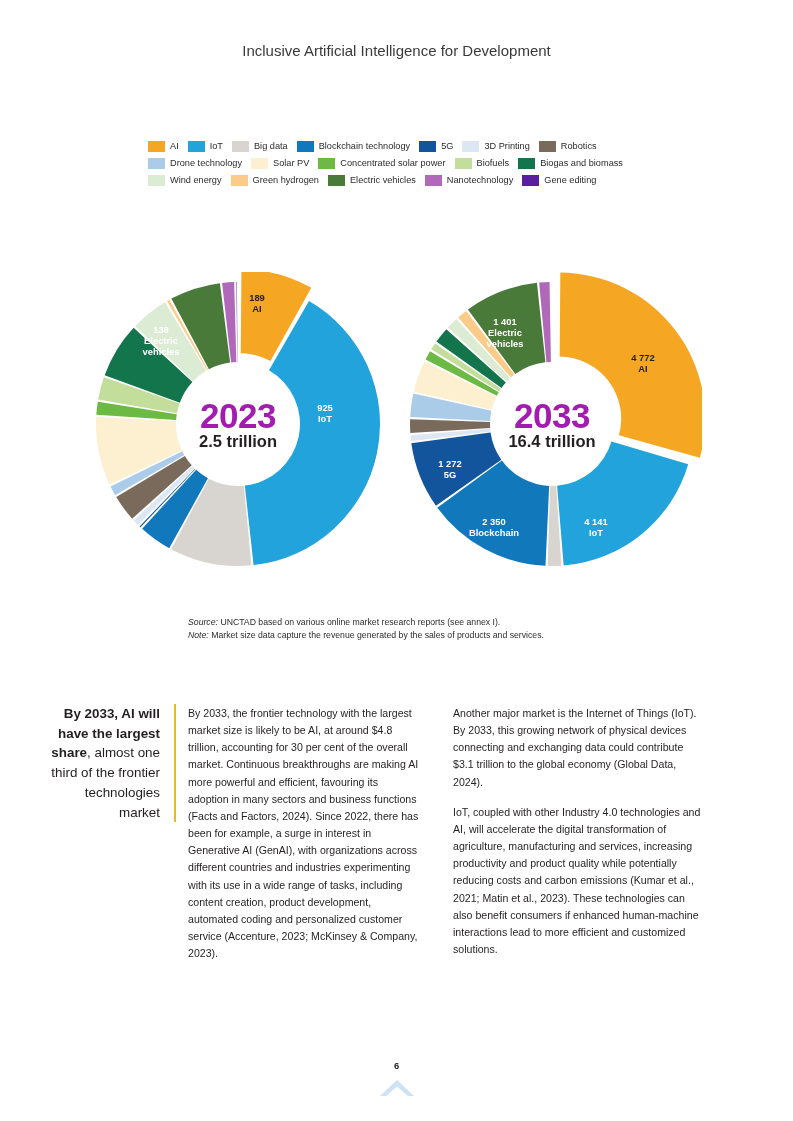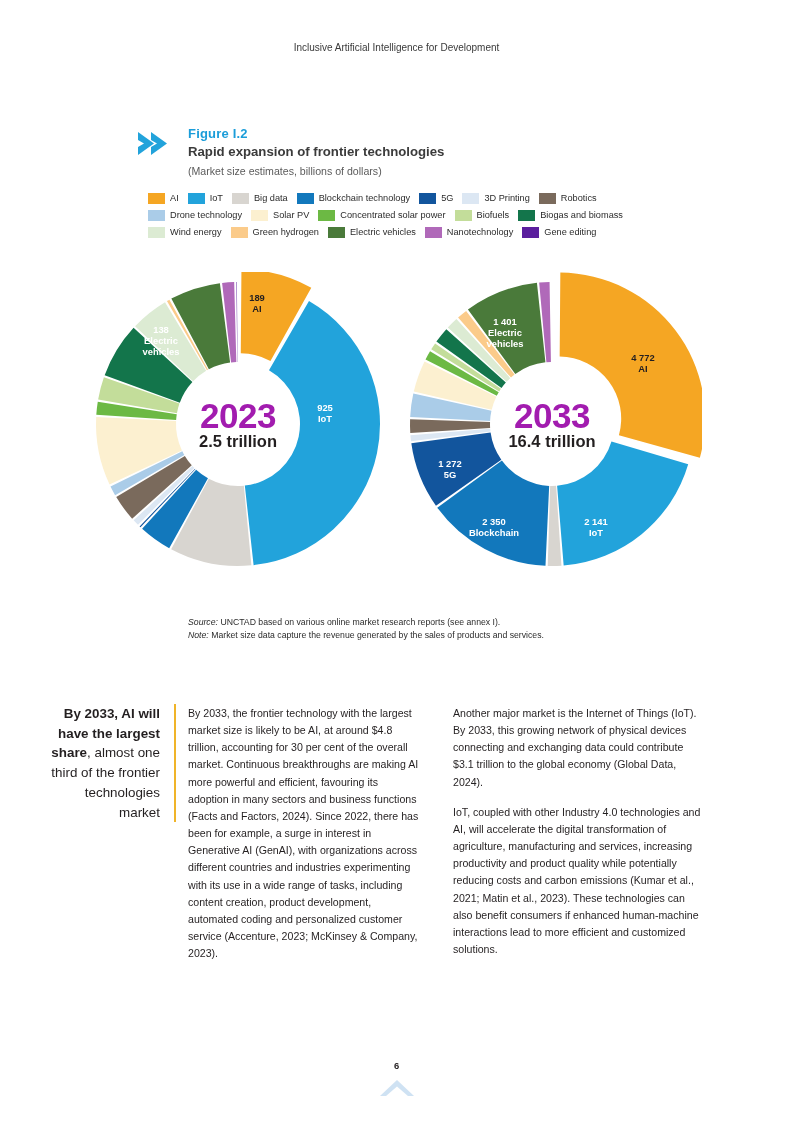--- a/index.html
+++ b/index.html
@@ -25,21 +25,21 @@
     text-align: center;
     line-height: 1.35;
   }
   .page-header .hdr-title {
     font-size: 9.6px;
     font-weight: bold;
     letter-spacing: .1px;
     color: #231f20;
   }
   .page-header .hdr-sub {
-    font-size: 10px;
+    font-size: 15px;
     font-weight: normal;
     color: #3a3a3a;
     margin-top: 1px;
   }
 
   
   .figure-block {
     position: absolute;
     top: 126px;
     left: 136px;
@@ -209,31 +209,20 @@
   .foot-chevron { margin-top: 6px; }
 </style>
 </head>
 <body>
 
 <div class="page-header">
   <div class="hdr-sub">Inclusive Artificial Intelligence for Development</div>
 </div>
 
 <div class="figure-block">
-  <div class="fig-head-row">
-    <span class="chevron-mark">
-      <svg width="40" height="30" viewBox="0 0 40 30">
-        <path d="M2 2 L18 13.5 L2 25 L2 17 L8 13.5 L2 10 Z" fill="#22a3db"></path>
-        <path d="M15 2 L31 13.5 L15 25 L15 17 L21 13.5 L15 10 Z" fill="#22a3db"></path>
-      </svg>
-    </span>
-    <div class="fig-number">Figure I.2</div>
-    <div class="fig-title">Rapid expansion of frontier technologies</div>
-    <div class="fig-unit">(Market size estimates, billions of dollars)</div>
-  </div>
 
   <div class="legend" id="legend-root">
       <div class="legend-row">
         <div class="legend-item">
           <span class="legend-swatch" style="background: rgb(245, 166, 35);"></span>
           <span class="legend-label">AI</span>
         </div>
         <div class="legend-item">
           <span class="legend-swatch" style="background: rgb(34, 163, 219);"></span>
           <span class="legend-label">IoT</span>
@@ -367,21 +356,21 @@
         </g>
     </svg>
     <div class="donut-center">
       <div class="donut-year">2033</div>
       <div class="donut-total">16.4 trillion</div>
     </div>
     <div class="slice-label" style="left:212px; top:80px; width:58px; color:#231f20;">
       <span>4 772</span><br><span>AI</span>
     </div>
     <div class="slice-label" style="left:168px; top:244px; width:52px; color:#ffffff;">
-      <span>2 141</span><br><span>IoT</span>
+      <span>4 141</span><br><span>IoT</span>
     </div>
     <div class="slice-label" style="left:56px; top:244px; width:72px; color:#ffffff;">
       <span>2 350</span><br><span>Blockchain</span>
     </div>
     <div class="slice-label" style="left:24px; top:186px; width:48px; color:#ffffff;">
       <span>1 272</span><br><span>5G</span>
     </div>
     <div class="slice-label" style="left:72px; top:44px; width:62px; color:#ffffff;">
       <span>1 401</span><br>Electric<br>vehicles
     </div>

